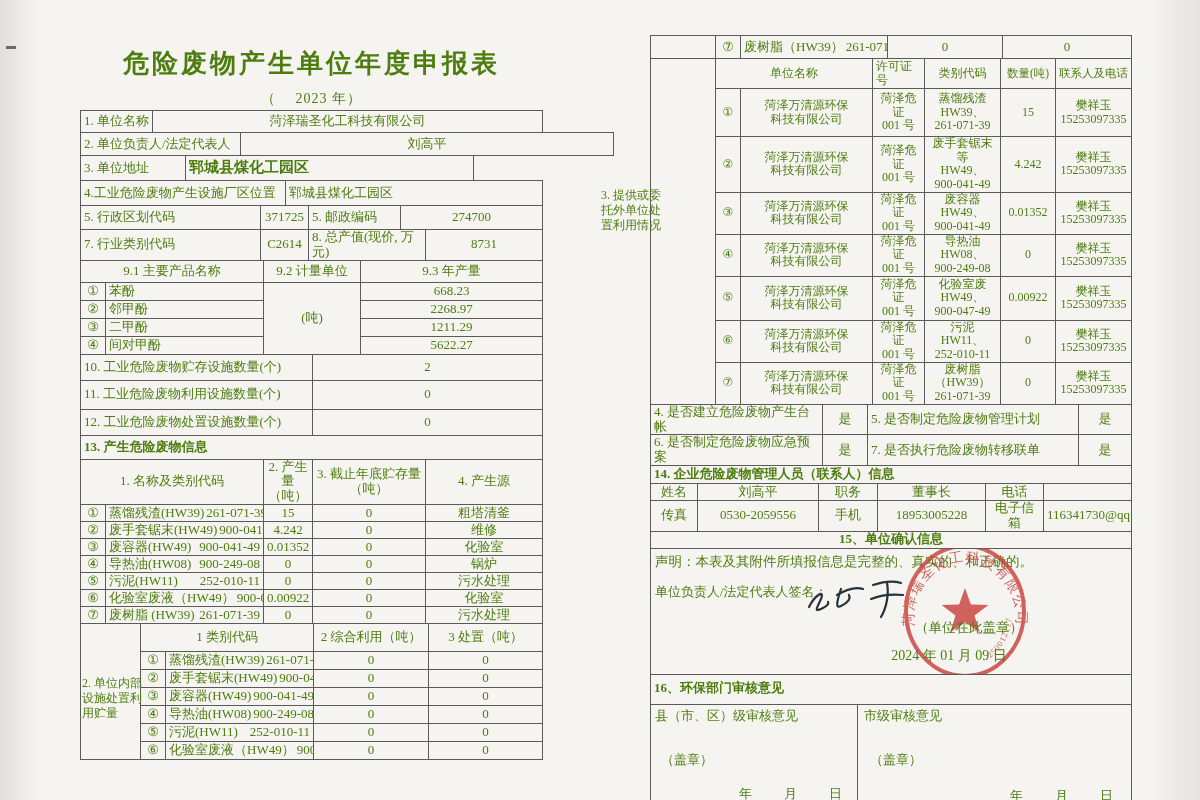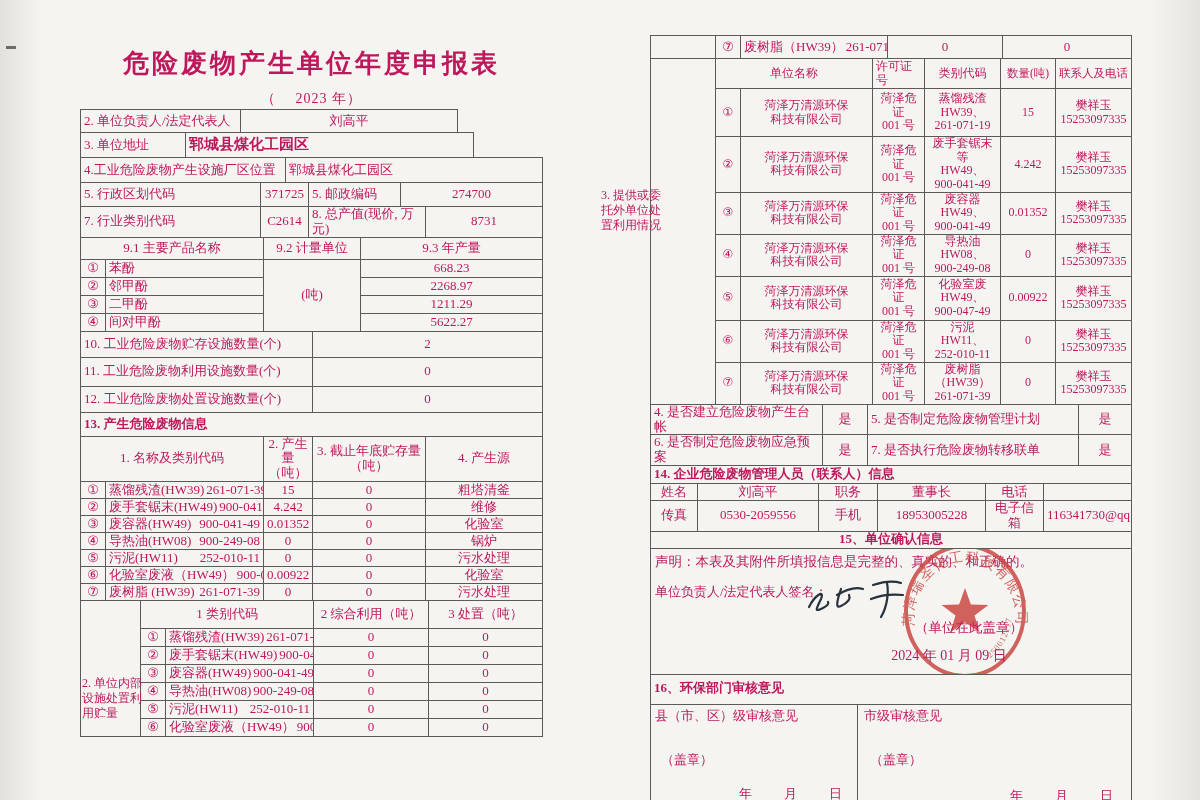--- a/index.html
+++ b/index.html
@@ -1,17 +1,17 @@
 <!DOCTYPE html>
 <html><head>
 <meta charset="utf-8">
 <style>
   html,body{margin:0;padding:0;}
   .scan{position:relative;width:1200px;height:800px;background:#f5f4f0;
-        font-family:"Liberation Serif","DejaVu Serif",serif;color:#be185d;overflow:hidden;}
+        font-family:"Liberation Serif","DejaVu Serif",serif;color:#4d7c0f;overflow:hidden;}
   .scan:before{content:"";position:absolute;inset:0;
         background:linear-gradient(90deg,rgba(190,188,182,.35)0,rgba(0,0,0,0)40px,rgba(0,0,0,0)1150px,rgba(190,188,182,.3)100%);pointer-events:none;}
   .abs{position:absolute;}
   .t{border-collapse:collapse;table-layout:fixed;}
   .t td{border:1px solid #5a5a58;font-size:13px;line-height:1.14;padding:0 3px;overflow:hidden;vertical-align:middle;}
   .ctr{text-align:center;}
   .b{font-weight:bold;}
   .sm{font-size:11px;}
   .xs{font-size:10.5px;}
   .pre{white-space:pre-line;}
@@ -28,21 +28,33 @@
 </head>
 <body>
 
 <div class="scan">
   <div class="mark" style="left:6px;top:46px;width:10px;height:3px;"></div>
 
   <div class="abs title" style="left:80px;top:46px;width:463px;">危险废物产生单位年度申报表</div>
   <div class="abs yearline" style="left:80px;top:90px;width:463px;">（　 2023 年）</div>
 
   <div class="abs" style="left:80px;top:110px;">
-    <table class="t" style="width:378px;margin-top:-1px;">
+    <table class="t" style="width:463px;">
+        <colgroup>
+          <col style="width:72px;">
+          <col>
+        </colgroup>
+      <tbody>
+          <tr style="height:22px;">
+        <td>1. 单位名称</td>
+        <td class="ctr">菏泽瑞圣化工科技有限公司</td>
+      </tr>
+    </tbody>
+      </table>
+    <table class="t" style="width:534px;margin-top:-1px;">
         <colgroup>
           <col style="width:160px;">
           <col>
         </colgroup>
       <tbody>
           <tr style="height:23px;">
         <td>2. 单位负责人/法定代表人</td>
         <td class="ctr">刘高平</td>
       </tr>
     </tbody>
@@ -403,21 +415,21 @@
         <td class="cno" style="font-size:11.5px;">联系人及电话</td>
       </tr>
       <tr style="height:48px;">
         <td class="cno sm">①</td>
         <td class="ctr pre sm">菏泽万清源环保
 科技有限公司</td>
         <td class="ctr pre sm">菏泽危证
 001 号</td>
         <td class="ctr pre xs">蒸馏残渣
 HW39、
-261-071-19</td>
+261-071-39</td>
         <td class="ctr sm">15</td>
         <td class="ctr pre xs">樊祥玉
 15253097335</td>
       </tr>
       <tr style="height:46px;">
         <td class="cno sm">②</td>
         <td class="ctr pre sm">菏泽万清源环保
 科技有限公司</td>
         <td class="ctr pre sm">菏泽危证
 001 号</td>

